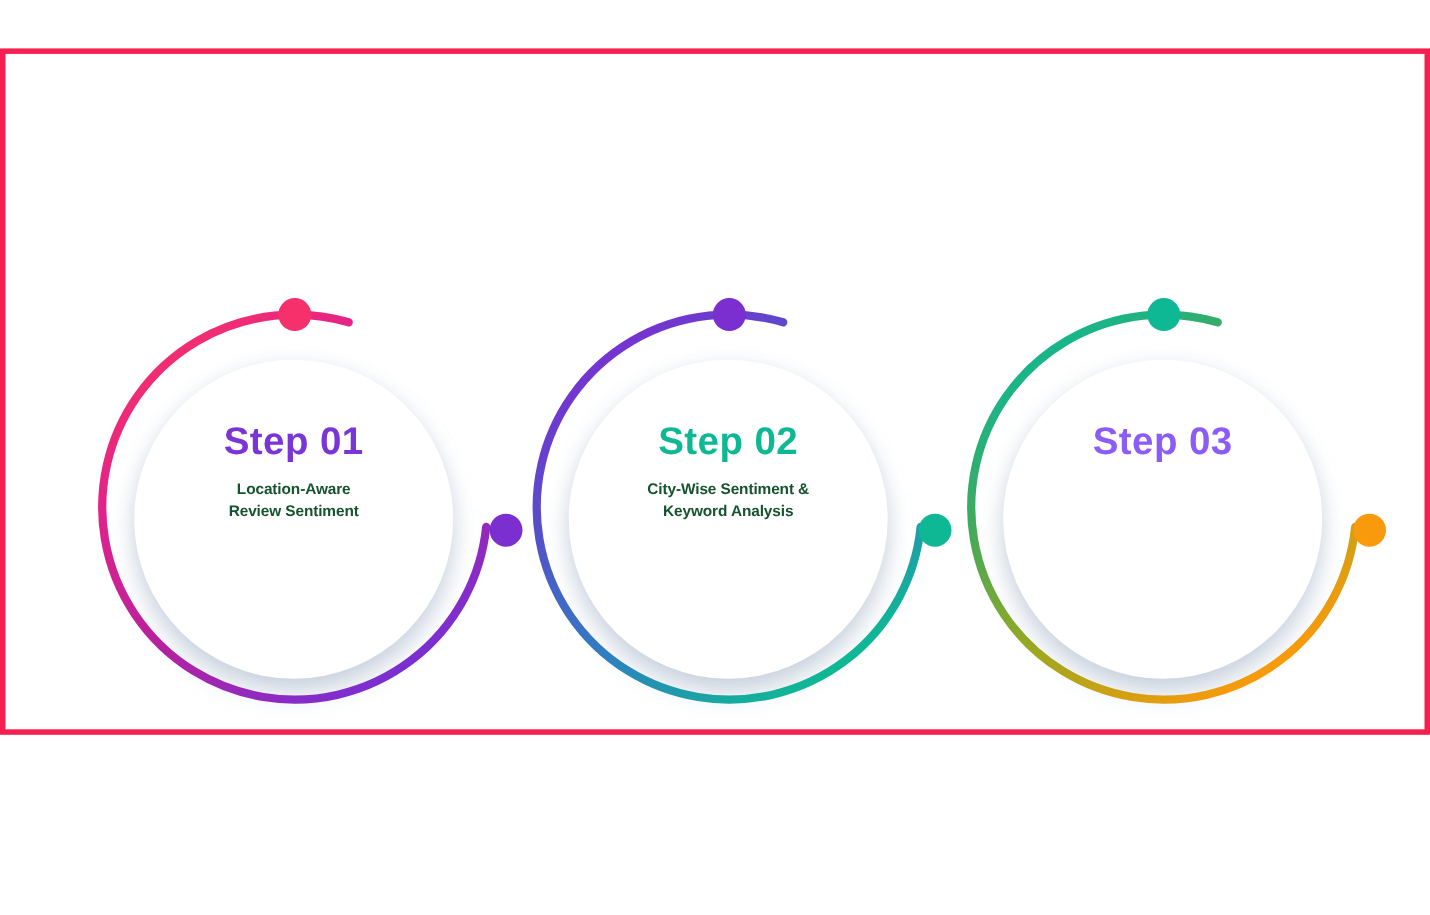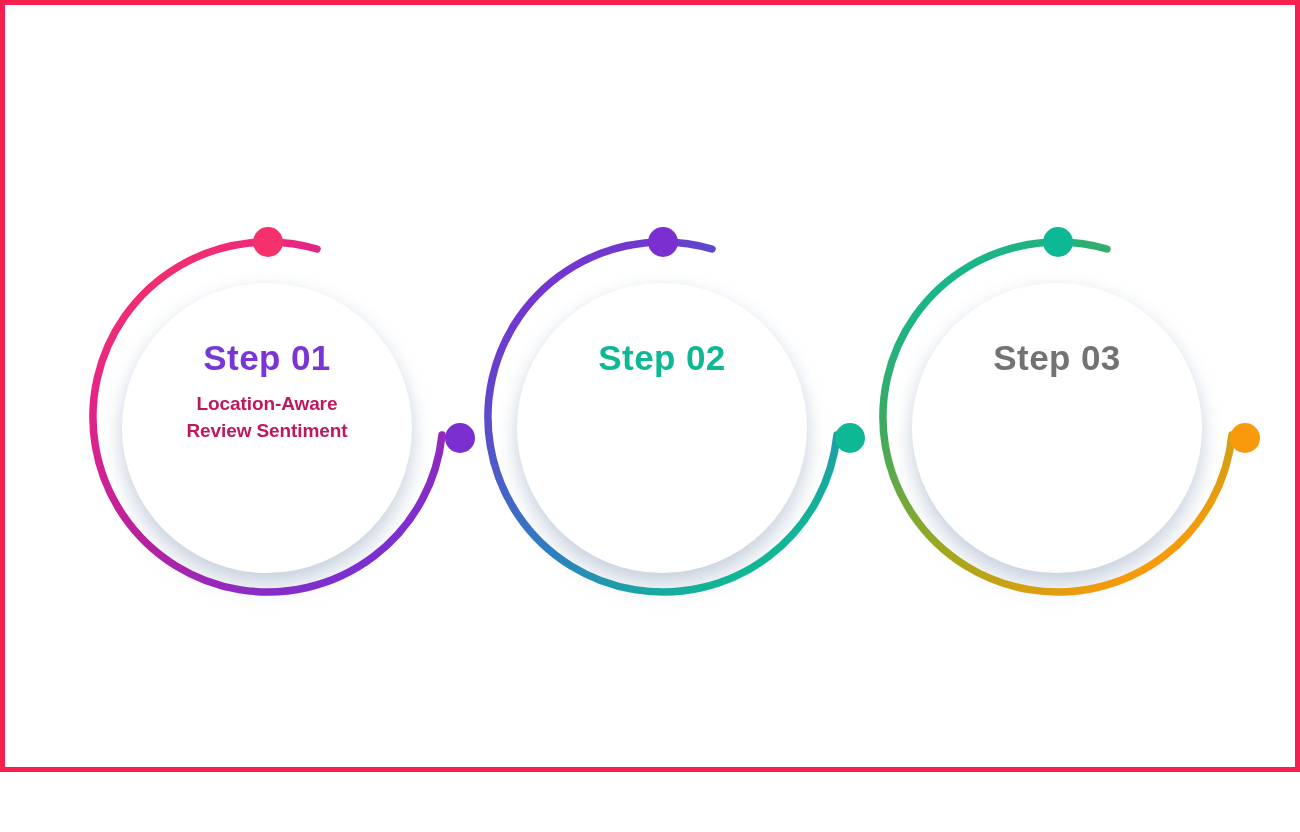--- a/index.html
+++ b/index.html
@@ -10,24 +10,25 @@
   body {
     width: 1300px;
     height: 832px;
     font-family: "Liberation Sans", sans-serif;
     overflow: hidden;
   }
 
   .canvas {
     position: relative;
     width: 1300px;
-    height: 772px;
+    height: 624px;
     box-sizing: border-box;
     background: #ffffff;
     border: 5px solid #F5204F;
+    margin-top: 44px;
   }
 
   .steps-row {
     position: absolute;
     left: 0;
     top: 0;
     width: 1290px;
     height: 822px;
   }
 
@@ -101,26 +102,26 @@
   }
   .step-title {
     font-size: 35px;
     font-weight: bold;
     letter-spacing: 0.4px;
     margin: 0 0 16px 0;
     line-height: 1;
   }
   .step-1 .step-title { color: #7A35D6; }
   .step-2 .step-title { color: #0FB894; }
-  .step-3 .step-title { color: #737373; }
+  .step-3 .step-title { color: #8b5cf6; }
 
   .step-desc {
-    font-size: 19px;
+    font-size: 14px;
     font-weight: bold;
-    color: #be185d;
+    color: #14532d;
     line-height: 1.42;
     margin: 0;
     letter-spacing: -0.1px;
   }
 </style>
 </head>
 <body>
 
 <div class="canvas">
   <div class="steps-row">
@@ -169,20 +170,24 @@
           </linearGradient>
         </defs>
         <path d="M 250 29
                  A 175 175 0 1 0 375 215" fill="none" stroke="url(#grad2)" stroke-width="7.5" stroke-linecap="round"></path>
         <circle cx="201" cy="22" r="15" fill="#7B2FD1"></circle>
         <circle cx="388" cy="218" r="15" fill="#0FB894"></circle>
       </svg>
 
       <div class="step-content">
         <div class="step-title">Step 02</div>
+        <div class="step-desc">
+          <span>City-Wise Sentiment &amp;</span><br>
+          <span>Keyword Analysis</span>
+        </div>
       </div>
     </div>
 
     <div class="step step-3">
       <div class="disc-ring"></div>
       <div class="disc-shadow"></div>
       <div class="disc"></div>
 
       <svg class="arc-svg" viewBox="0 0 400 420">
         <defs>

